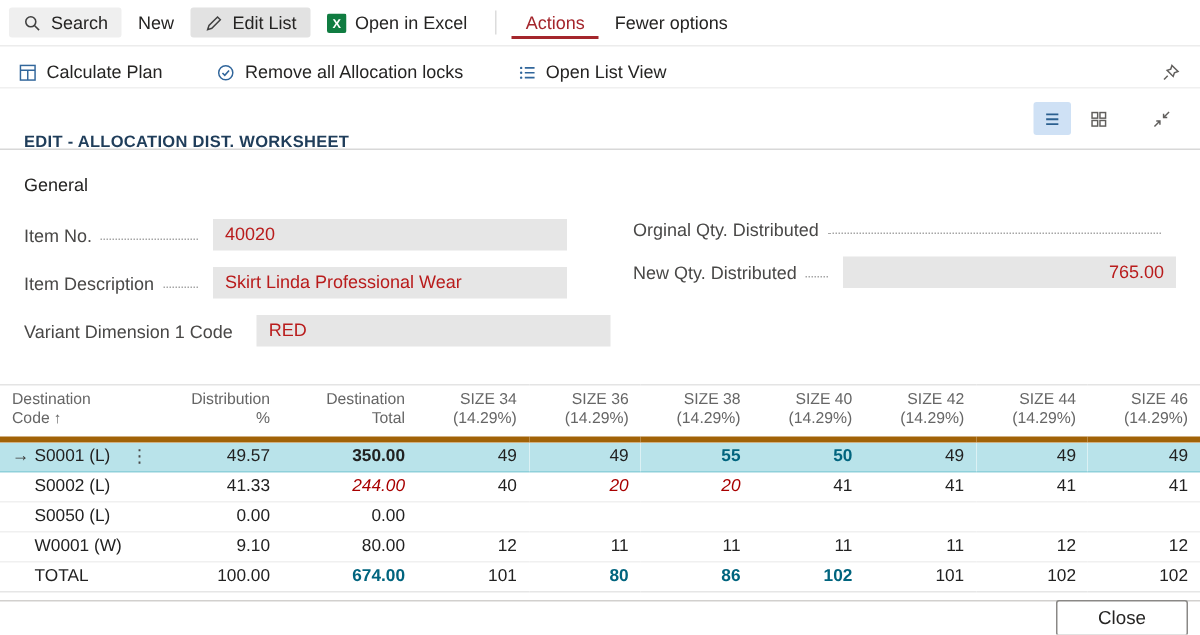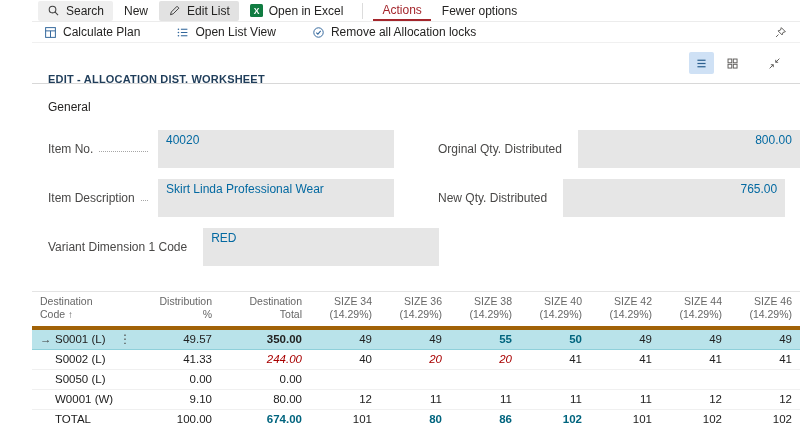--- a/index.html
+++ b/index.html
@@ -1,18 +1,18 @@
 <!DOCTYPE html>
 <html><head>
 <meta charset="utf-8">
 <style>
   html,body{margin:0;padding:0;}
   body{width:800px;height:423px;overflow:hidden;background:#fff;color:#252423;
        font-family:"Liberation Sans",sans-serif;font-size:12px;}
-  .app{display:flex;flex-direction:column;height:423px;padding-left:32px;}
+  .app{display:flex;flex-direction:column;height:423px;}
 
   
   .cmdbar1{height:30px;display:flex;align-items:center;padding:0 6px;gap:2px;
            border-bottom:1px solid #ececec;}
   .cmdbar2{height:27px;display:flex;align-items:flex-end;padding:0 10px;gap:18px;
            border-bottom:1px solid #f0f0f0;}
   .btn{display:inline-flex;align-items:center;gap:6px;padding:3px 9px;border:none;
        background:transparent;font:inherit;color:#252423;border-radius:2px;cursor:pointer;white-space:nowrap;}
   .chip{background:#efefef;}
   .chip.dark{background:#e2e2e2;}
@@ -31,21 +31,21 @@
   .collapsebtn{margin-left:20px;}
 
   
   .content{padding:4px 16px 0;}
   .section-title{font-size:12px;font-weight:400;color:#252423;margin:12px 0 16px;}
   .form{display:flex;gap:44px;}
   .fcol{flex:1;min-width:0;}
   .frow{display:flex;align-items:center;margin-bottom:11px;color:#494847;}
   .flabel{white-space:nowrap;}
   .leader{flex:1;align-self:center;height:1px;border-bottom:1px dotted #a6a6a6;margin:4px 10px 0 6px;}
-  .fvalue{flex:0 0 220px;height:38px;line-height:21px;background:#e6e6e6;padding:0 8px;color:#0369a1;
+  .fvalue{flex:0 0 220px;height:21px;line-height:21px;background:#e6e6e6;padding:0 8px;color:#b91c1c;
           overflow:hidden;white-space:nowrap;}
   .fvalue.num{flex:0 0 206px;text-align:right;}
 
   
   .grid-wrap{margin-top:14px;}
   table.grid{width:100%;border-collapse:collapse;table-layout:fixed;border-top:1px solid #e4e4e4;}
   col.c0{width:108px;} col.c1{width:80px;} col.c2{width:90px;}
   .grid th{font-weight:400;font-size:10.5px;color:#666;padding:3px 8px 5px;vertical-align:bottom;
            border-bottom:4px solid #a16207;}
   .grid th.al,.grid td.al{text-align:left;}
@@ -110,36 +110,36 @@
     <button class="btn" style="padding-left:2px">
       <svg class="ic" viewBox="0 0 16 16">
         <rect x="2" y="2" width="12" height="12" fill="none" stroke="#31669b" stroke-width="1.2"></rect>
         <line x1="2" y1="6" x2="14" y2="6" stroke="#31669b" stroke-width="1.2"></line>
         <line x1="8" y1="6" x2="8" y2="14" stroke="#31669b" stroke-width="1.2"></line>
       </svg>
       <span>Calculate Plan</span>
     </button>
     <button class="btn">
       <svg class="ic" viewBox="0 0 16 16">
+        <circle cx="8" cy="8" r="5.8" fill="none" stroke="#31669b" stroke-width="1.2"></circle>
+        <path d="M5.3 8.2l1.9 1.9 3.5-4" fill="none" stroke="#31669b" stroke-width="1.3"></path>
+      </svg>
+      <span>Remove all Allocation locks</span>
+    </button>
+    <button class="btn">
+      <svg class="ic" viewBox="0 0 16 16">
         <circle cx="3" cy="4" r="1" fill="#31669b"></circle>
           <circle cx="3" cy="8" r="1" fill="#31669b"></circle>
           <circle cx="3" cy="12" r="1" fill="#31669b"></circle>
         <line x1="6" y1="4" x2="14" y2="4" stroke="#31669b" stroke-width="1.3"></line>
         <line x1="6" y1="8" x2="14" y2="8" stroke="#31669b" stroke-width="1.3"></line>
         <line x1="6" y1="12" x2="14" y2="12" stroke="#31669b" stroke-width="1.3"></line>
       </svg>
       <span>Open List View</span>
     </button>
-    <button class="btn">
-      <svg class="ic" viewBox="0 0 16 16">
-        <circle cx="8" cy="8" r="5.8" fill="none" stroke="#31669b" stroke-width="1.2"></circle>
-        <path d="M5.3 8.2l1.9 1.9 3.5-4" fill="none" stroke="#31669b" stroke-width="1.3"></path>
-      </svg>
-      <span>Remove all Allocation locks</span>
-    </button>
     <span class="spacer"></span>
     <button class="iconbtn">
       <svg class="ic" viewBox="0 0 16 16">
         <path d="M9 2l5 5-3 1-1 3-5-5 3-1z" fill="none" stroke="#605e5c" stroke-width="1.2"></path>
         <line x1="5.5" y1="10.5" x2="2.5" y2="13.5" stroke="#605e5c" stroke-width="1.2"></line>
       </svg>
     </button>
   </div>
 
   <div class="titlebar">
@@ -185,21 +185,20 @@
         <div class="frow">
           <span class="flabel">Variant Dimension 1 Code</span>
           <span class="leader"></span>
           <span class="fvalue">RED</span>
         </div>
       </div>
       <div class="fcol">
         <div class="frow">
           <span class="flabel">Orginal Qty. Distributed</span>
           <span class="leader"></span>
-          <span class="fvalue num">800.00</span>
         </div>
         <div class="frow">
           <span class="flabel">New Qty. Distributed</span>
           <span class="leader"></span>
           <span class="fvalue num">765.00</span>
         </div>
       </div>
     </div>
   </div>
 

